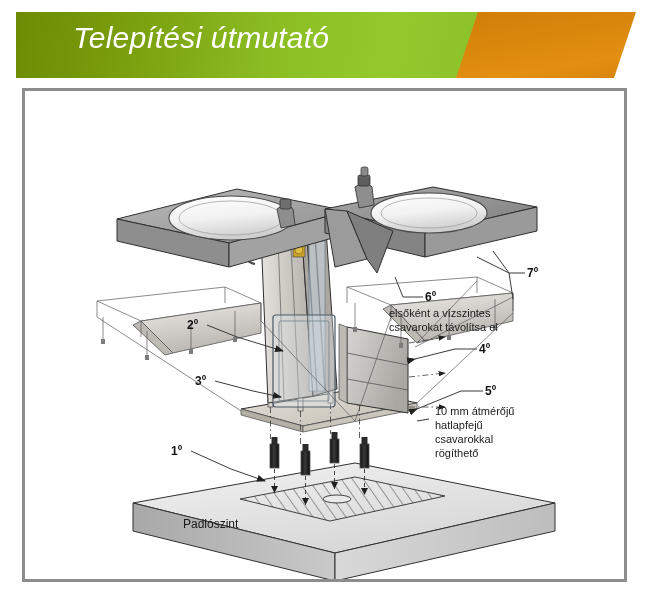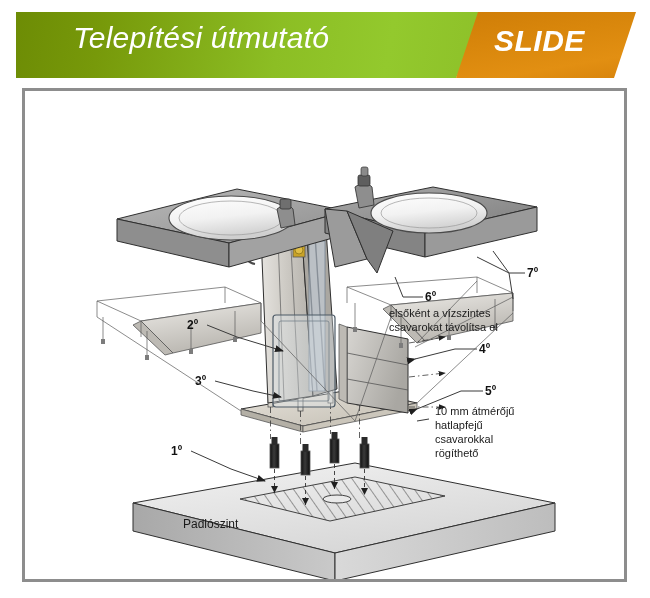--- a/index.html
+++ b/index.html
@@ -118,21 +118,20 @@
     stroke-dasharray: 6 3 1.5 3;
   }
 </style>
 </head>
 <body>
 
 <div id="header-banner">
   <div id="header-green"></div>
   <div id="header-orange"></div>
   <div id="header-title">Telepítési útmutató</div>
-  <div id="header-slide-label">SLIDE</div>
 </div>
 
 <div id="diagram-frame">
   <svg id="diagram-svg" width="599" height="488" viewBox="0 0 599 488" xmlns="http://www.w3.org/2000/svg">
     <defs>
       <linearGradient id="gTopL" x1="0" y1="0" x2="1" y2="1">
         <stop offset="0" stop-color="#b9b9b9"></stop>
         <stop offset="1" stop-color="#8f8f8f"></stop>
       </linearGradient>
       <linearGradient id="gTopR" x1="0" y1="0" x2="1" y2="1">

